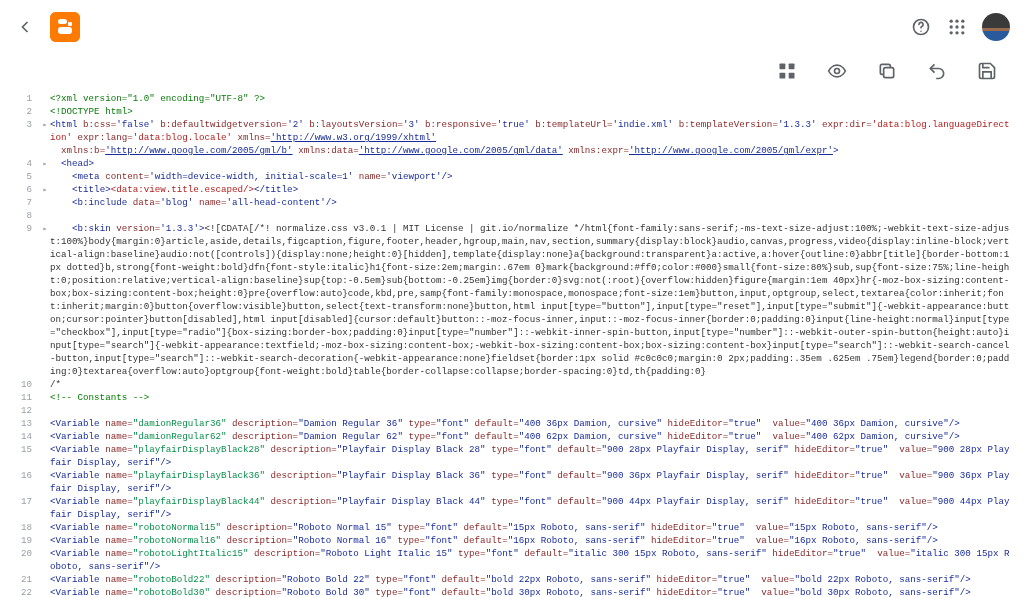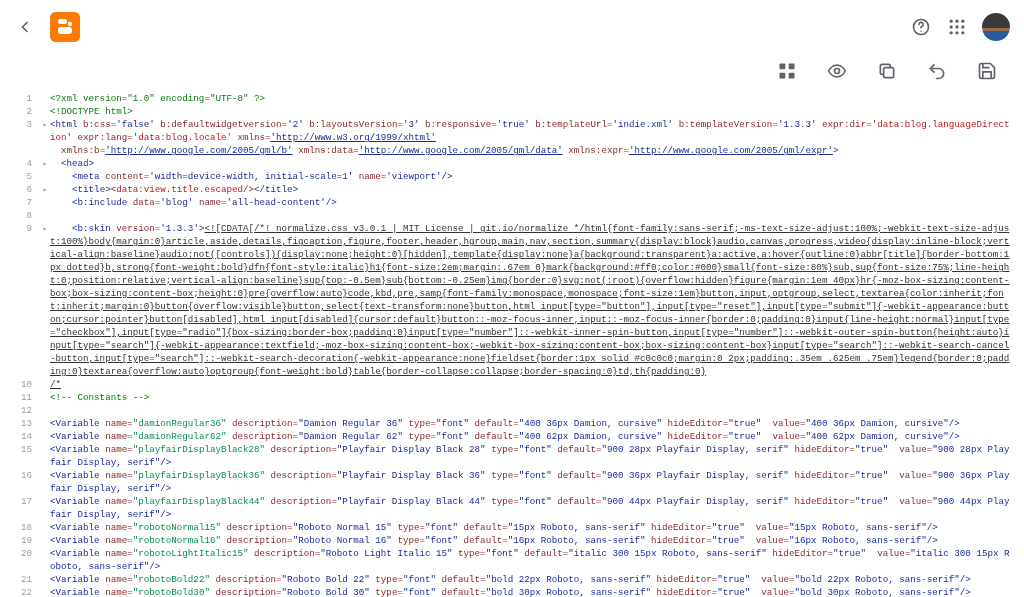--- a/index.html
+++ b/index.html
@@ -95,21 +95,21 @@
     white-space: pre-wrap;
     word-break: break-all;
   }
   .pi   { color: #0b7a0b; }   
   .tag  { color: #1a2d99; }
   .attr { color: #882a2a; }
   .str  { color: #1a2d99; }
   .cmt  { color: #008000; }
   .expr { color: #b31d1d; }
   .ns   { color: #1a2d99; text-decoration: underline; }
-  .plain{ color:#333;text-decoration:underline; }
+  .plain{ color:#333; }
   .name-attr { color:#098f4b; }
 </style>
 </head>
 <body>
 
 <div class="topbar">
   <div class="left-group">
     <div class="back-arrow icon-btn" title="Back">
       <svg viewBox="0 0 24 24" fill="none" stroke="currentColor" stroke-width="2">
           <path d="M15 18l-6-6 6-6"></path>

